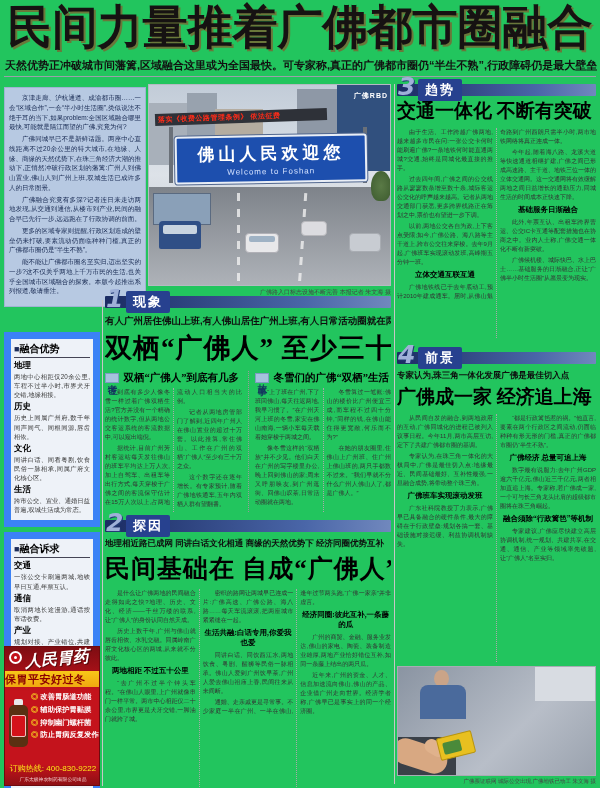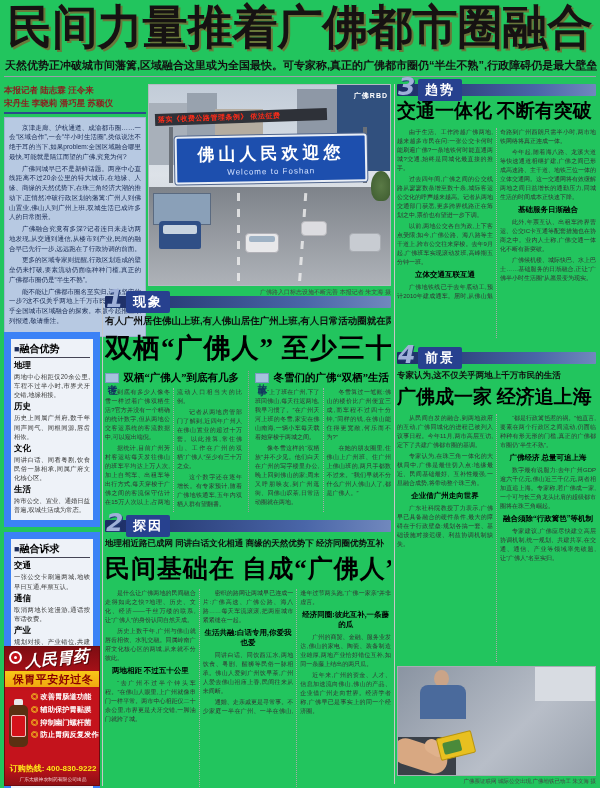--- a/index.html
+++ b/index.html
@@ -151,50 +151,46 @@
   .sitem .txt { font-size:6.3px; line-height:1.45; color:#3a3a3a; text-align:justify; }
   .eitem { margin-bottom:2px; }
   .eitem .elab { font-size:7px; font-weight:bold; color:#000; text-align:center; }
   .eitem .etxt { font-size:6.3px; line-height:1.45; color:#3a3a3a; text-align:justify; text-indent:2em; }
 
   
   .ad { position:absolute; left:4px; top:646px; width:96px; height:140px; background:linear-gradient(180deg,#7e0d12,#c4131c 32%,#c4131c 85%,#8e0f14); border:1px solid #6e0a0e; overflow:hidden; }
   .adlogo { position:absolute; left:4px; top:4px; width:13px; height:13px; border:2px solid #fff; border-radius:50%; background:#c4131c; }
   .adlogo i { position:absolute; left:3px; top:3px; width:3px; height:3px; background:#fff; border-radius:50%; }
   .adbrand { position:absolute; left:20px; top:2px; color:#fff; font-size:16px; font-weight:bold; font-style:italic; font-family:"Liberation Serif", serif; transform:rotate(-5deg); white-space:nowrap; text-shadow:1px 1px 0 #5a0a0c; }
-  .adband { position:absolute; left:0; top:24px; width:96px; height:16px; background:linear-gradient(#f8c818,#f0a810); color:#8b0000; font-size:11px; font-weight:bold; text-align:center; line-height:16px; letter-spacing:.5px; }
+  .adband { position:absolute; left:0; top:24px; width:96px; height:16px; background:linear-gradient(#f8c818,#f0a810); color:#8b0000; font-size:11px; font-weight:bold; text-align:left; line-height:16px; letter-spacing:.5px; }
   .adbullets { position:absolute; left:26px; top:44px; width:68px; }
   .adbullets div { color:#fff; font-size:7.3px; font-weight:bold; line-height:1.75; white-space:nowrap; }
   .adbullets .dot { color:#f8d020; }
   .bottle { position:absolute; left:3px; top:52px; width:21px; height:48px; }
   .bottle .cap { position:absolute; left:6px; top:0; width:9px; height:7px; background:#e8e8e8; border-radius:2px; }
   .bottle .bod { position:absolute; left:1px; top:6px; width:19px; height:42px; background:#5a3012; border-radius:5px; }
   .bottle .lbl { position:absolute; left:3px; top:16px; width:15px; height:22px; background:#d4121a; border-radius:2px; border:1px solid #f0c0c0; }
-  .adphone { position:absolute; left:0; top:116px; width:96px; text-align:center; color:#ffe818; font-size:8px; font-weight:bold; white-space:nowrap; }
+  .adphone { position:absolute; left:0; top:116px; width:96px; text-align:center; color:#ffe818; font-size:8px; font-weight:normal; white-space:nowrap; }
   .adco { position:absolute; left:0; top:129px; width:96px; text-align:center; color:#f4cfcf; font-size:4.8px; white-space:nowrap; }
 
   
   .vrule { position:absolute; width:1px; background:#c6c6c6; }
   #vr1 { left:102px; top:300px; height:486px; }
   #vr2 { left:394px; top:84px; height:700px; }
 </style>
 </head>
 <body>
 
 <div id="page">
 
   <div class="headline">民间力量推着广佛都市圈融合</div>
   <div class="subhead">天然优势正冲破城市间藩篱,区域融合这里或为全国最快。可专家称,真正的广佛都市圈仍“半生不熟”,行政障碍仍是最大壁垒</div>
   <div class="toprule"></div>
 
   <div class="reporter">
-    <div class="byline-wrap">
-      <div class="byline">本报记者 陆志霖 汪令来</div>
-      <div class="byline">宋丹生 李晓莉 潘巧星 苏颖仪</div>
-    </div>
     <div class="bluebox">
       <p>京津走廊、沪杭通道、成渝都市圈……一会“区域合作”,一会“半小时生活圈”,类似说法不绝于耳的当下,如果problem:全国区域融合哪里最快,可能就是隔江而望的广佛,究竟为何?</p>
       <p>广佛同城早已不是新鲜话题。两座中心直线距离不过20余公里的特大城市,在地缘、人缘、商缘的天然优势下,在珠三角经济大潮的推动下,正悄然冲破行政区划的藩篱:广州人到佛山置业,佛山人到广州上班,双城生活已成许多人的日常图景。</p>
       <p>广佛融合究竟有多深?记者连日来走访两地发现,从交通到通信,从楼市到产业,民间的融合早已先行一步,远远跑在了行政协调的前面。</p>
       <p>更多的区域专家则提醒,行政区划造成的壁垒仍未打破,要素流动仍面临种种门槛,真正的广佛都市圈仍是“半生不熟”。</p>
       <p>能不能让广佛都市圈名至实归,迈出坚实的一步?这不仅关乎两地上千万市民的生活,也关乎全国城市区域融合的探索。本版今起推出系列报道,敬请垂注。</p>
     </div>
   </div>
 
   <div class="mainphoto">
@@ -300,26 +296,26 @@
       <p>广州的商贸、金融、服务业发达,佛山的家电、陶瓷、装备制造业雄厚,两地产业恰好错位互补,如同一条藤上结出的两只瓜。</p>
       <p>近年来,广州的资金、人才、信息加速流向佛山,佛山的产品、企业借广州走向世界。经济学者称,广佛早已是事实上的同一个经济圈。</p>
     </div>
   </div>
 
   <div class="section" id="sec4">
     <div class="secbar">
       <div class="secnum">4</div>
       <div class="sectag">前景</div>
     </div>
-    <div class="kicker">专家认为,这不仅关乎两地上千万市民的生活</div>
+    <div class="kicker">专家认为,珠三角一体化发展广佛是最佳切入点</div>
     <div class="bighead">广佛成一家 经济追上海</div>
     <div class="cols">
       <p>从民间自发的融合,到两地政府的互动,广佛同城化的进程已被列入议事日程。今年11月,两市高层互访,定下了共建广佛都市圈的基调。</p>
       <p>专家认为,在珠三角一体化的大棋局中,广佛是最佳切入点:地缘最近、民间基础最好、互补性最强,一旦融合成势,将带动整个珠三角。</p>
-      <h4>企业借广州走向世界</h4>
+      <h4>广佛班车实现滚动发班</h4>
       <p>广东社科院教授丁力表示,广佛早已具备融合的硬件条件,最大的障碍在于行政壁垒:规划各搞一套、基础设施对接迟缓、利益协调机制缺失。</p>
       <p>“都是行政篱笆惹的祸。”他直言,要素在两个行政区之间流动,仍面临种种有形无形的门槛,真正的广佛都市圈仍“半生不熟”。</p>
       <h4>广佛经济 总量可追上海</h4>
       <p>数字最有说服力:去年广州GDP逾六千亿元,佛山近三千亿元,两者相加直追上海。专家称,若广佛成一家,一个可与长三角龙头比肩的超级都市圈将在珠三角崛起。</p>
       <h4>融合须除“行政篱笆”等机制</h4>
       <p>专家建议,广佛应尽快建立高层协调机制,统一规划、共建共享,在交通、通信、产业等领域率先破题,让“广佛人”名至实归。</p>
     </div>
     <div class="busphoto">
       <div class="buswin"></div>
       <div class="driverhead"></div>

